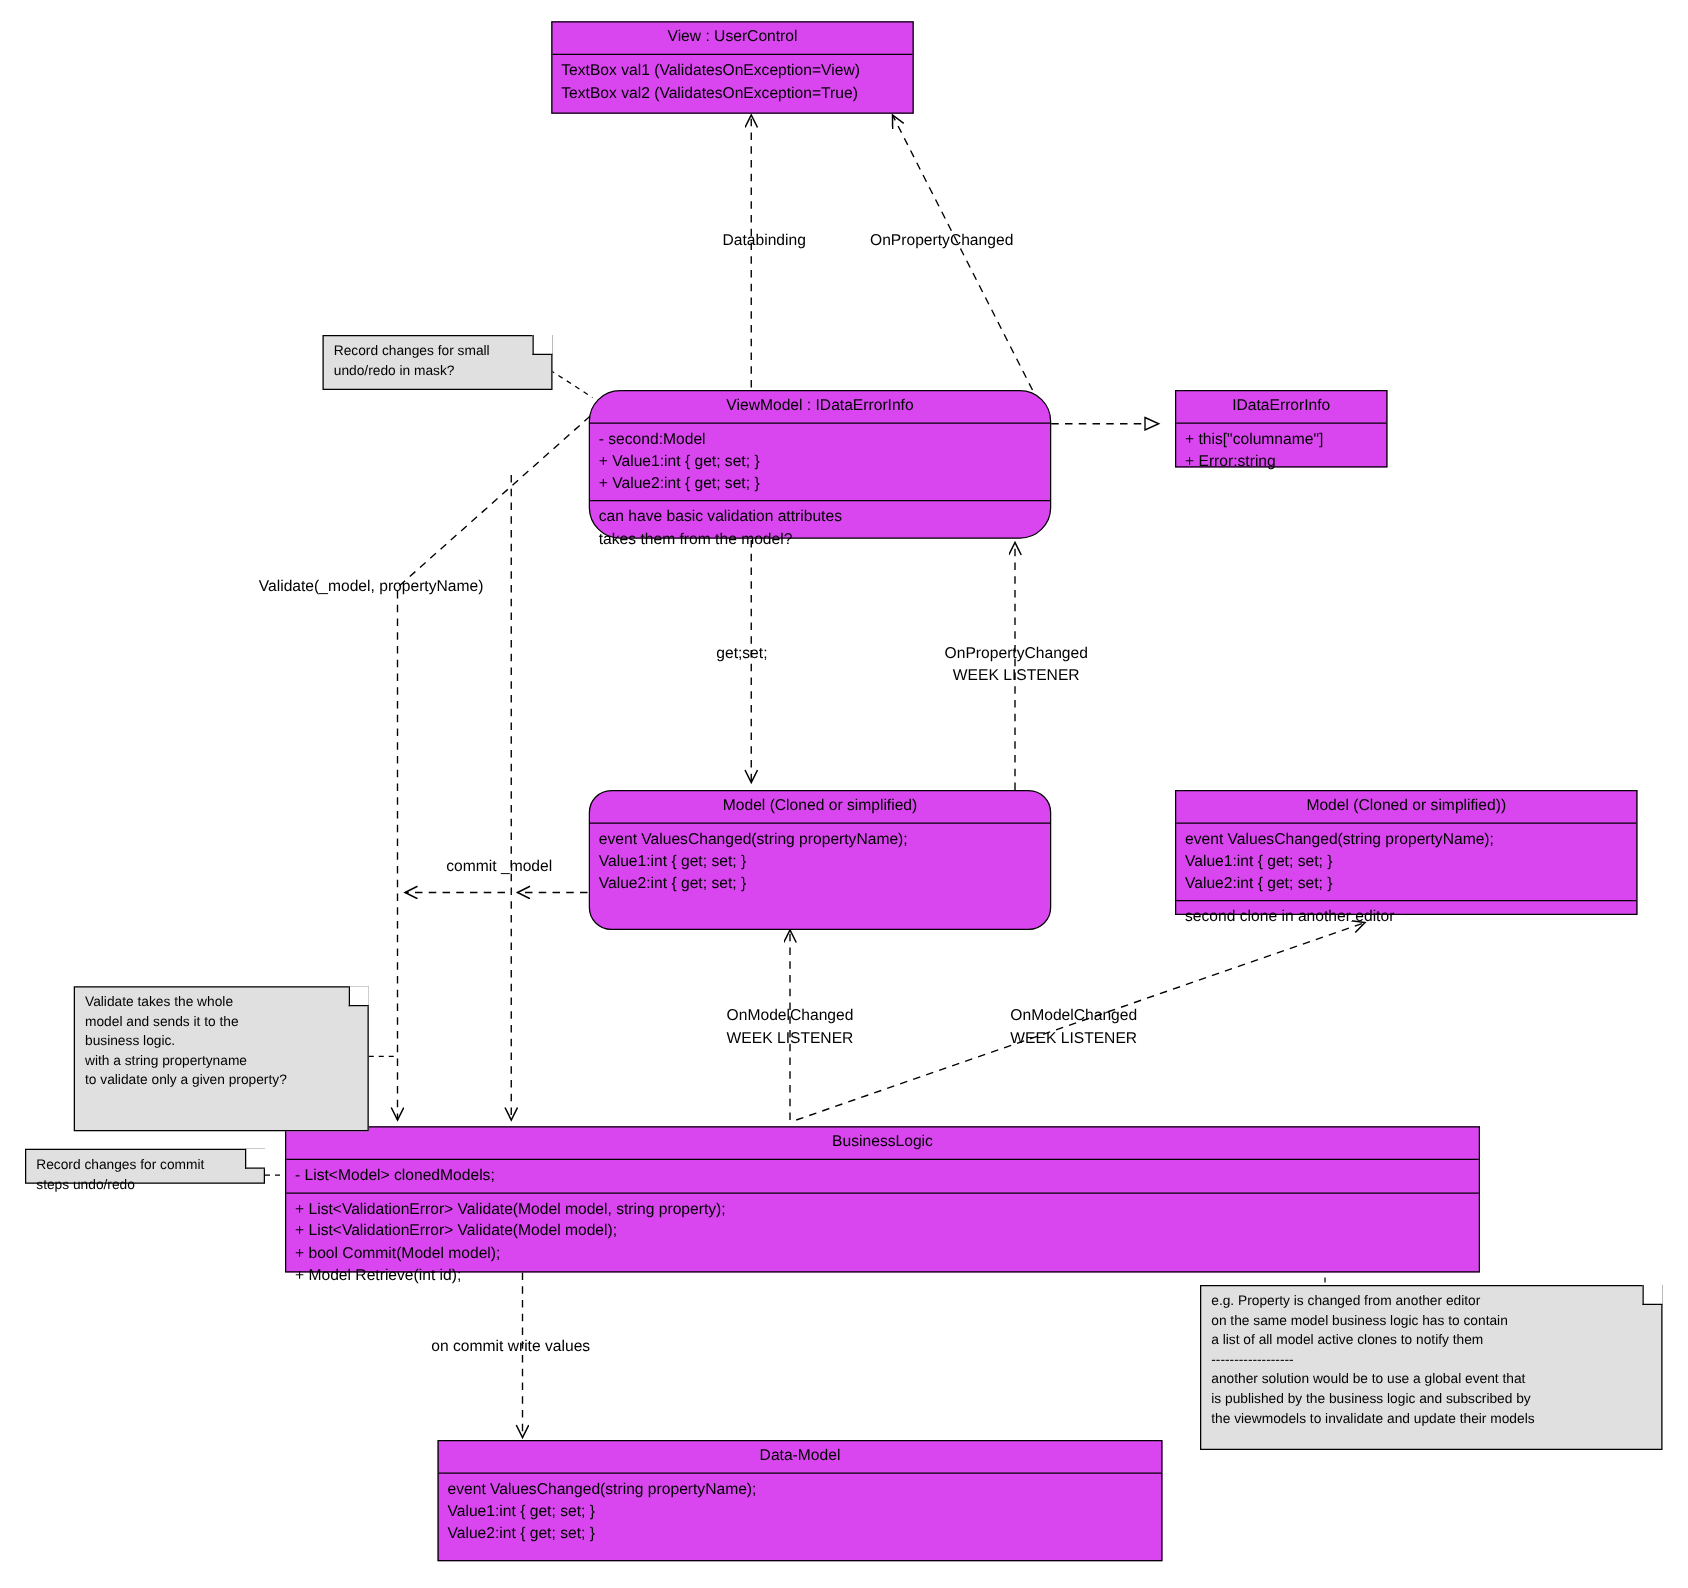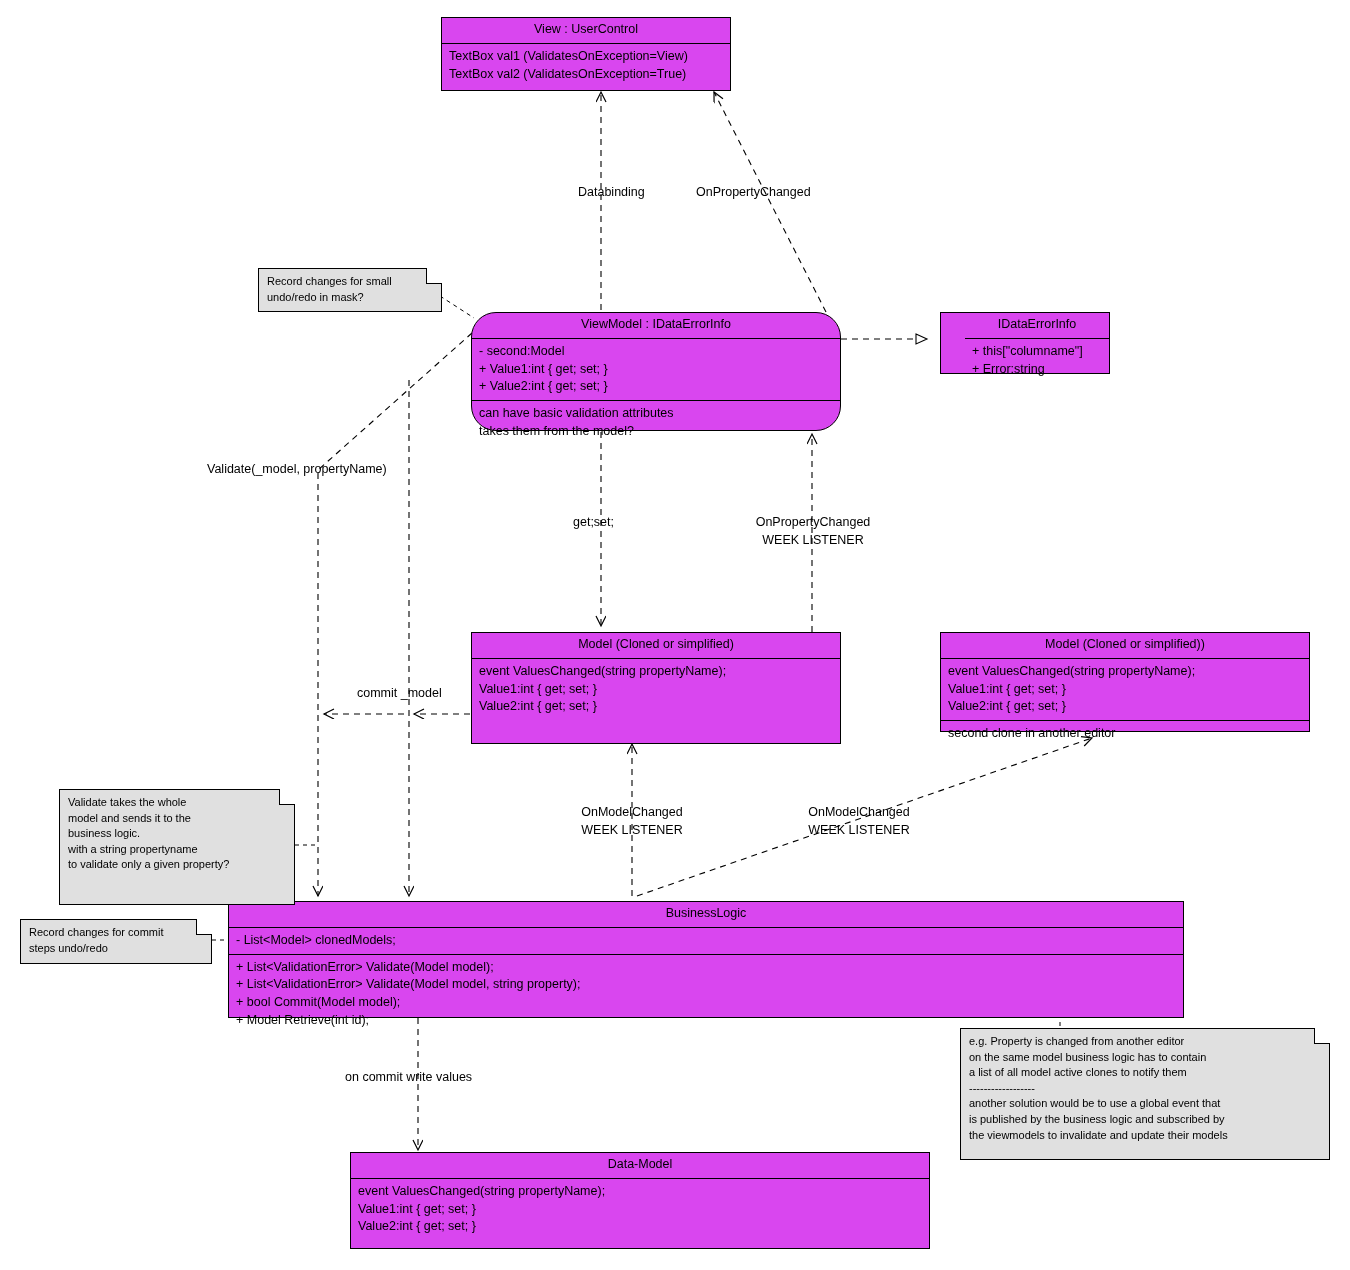--- a/index.html
+++ b/index.html
@@ -177,29 +177,29 @@
       <div class="line">- second:Model</div>
       <div class="line">+ Value1:int { get; set; }</div>
       <div class="line">+ Value2:int { get; set; }</div>
     </div>
     <div class="uml-compartment">
       <div class="line">can have basic validation attributes</div>
       <div class="line">takes them from the model?</div>
     </div>
   </div>
 
-  <div class="uml-class" style="left:940px; top:312px; width:170px; height:62px;padding-left:24px;">
+  <div class="uml-class" style="left:940px; top:312px; width:170px; height:62px;">
     <div class="uml-title">IDataErrorInfo</div>
     <div class="uml-compartment">
       <div class="line">+ this["columname"]</div>
       <div class="line">+ Error:string</div>
     </div>
   </div>
 
-  <div class="uml-class" style="left:471px; top:632px; width:370px; height:112px;">
+  <div class="uml-class" style="left:471px; top:632px; width:370px; height:112px;border-radius:18px;">
     <div class="uml-title">Model (Cloned or simplified)</div>
     <div class="uml-compartment">
       <div class="line">event ValuesChanged(string propertyName);</div>
       <div class="line">Value1:int { get; set; }</div>
       <div class="line">Value2:int { get; set; }</div>
     </div>
   </div>
 
   <div class="uml-class" style="left:940px; top:632px; width:370px; height:100px;">
     <div class="uml-title">Model (Cloned or simplified))</div>
@@ -212,22 +212,22 @@
       <div class="line">second clone in another editor</div>
     </div>
   </div>
 
   <div class="uml-class" style="left:228px; top:901px; width:956px; height:117px;">
     <div class="uml-title rightish">BusinessLogic</div>
     <div class="uml-compartment">
       <div class="line">- List&lt;Model&gt; clonedModels;</div>
     </div>
     <div class="uml-compartment">
+      <div class="line">+ List&lt;ValidationError&gt; Validate(Model model, string property);</div>
       <div class="line">+ List&lt;ValidationError&gt; Validate(Model model);</div>
-      <div class="line">+ List&lt;ValidationError&gt; Validate(Model model, string property);</div>
       <div class="line">+ bool Commit(Model model);</div>
       <div class="line">+ Model Retrieve(int id);</div>
     </div>
   </div>
 
   <div class="uml-class" style="left:350px; top:1152px; width:580px; height:97px;">
     <div class="uml-title">Data-Model</div>
     <div class="uml-compartment">
       <div class="line">event ValuesChanged(string propertyName);</div>
       <div class="line">Value1:int { get; set; }</div>
@@ -243,21 +243,21 @@
 
   <div class="note" style="left:59px; top:789px; width:236px; height:116px;">
     <span class="fold"></span>
     <div class="line">Validate takes the whole</div>
     <div class="line">model and sends it to the</div>
     <div class="line">business logic.</div>
     <div class="line">with a string propertyname</div>
     <div class="line">to validate only a given property?</div>
   </div>
 
-  <div class="note" style="left:20px; top:919px; width:192px; height:45px;">
+  <div class="note" style="left:20px; top:919px; width:192px; height:28px;">
     <span class="fold"></span>
     <div class="line">Record changes for commit</div>
     <div class="line">steps undo/redo</div>
   </div>
 
   <div class="note" style="left:960px; top:1028px; width:370px; height:132px;">
     <span class="fold"></span>
     <div class="line">e.g. Property is changed from another editor</div>
     <div class="line">on the same model business logic has to contain</div>
     <div class="line">a list of all model active clones to notify them</div>

